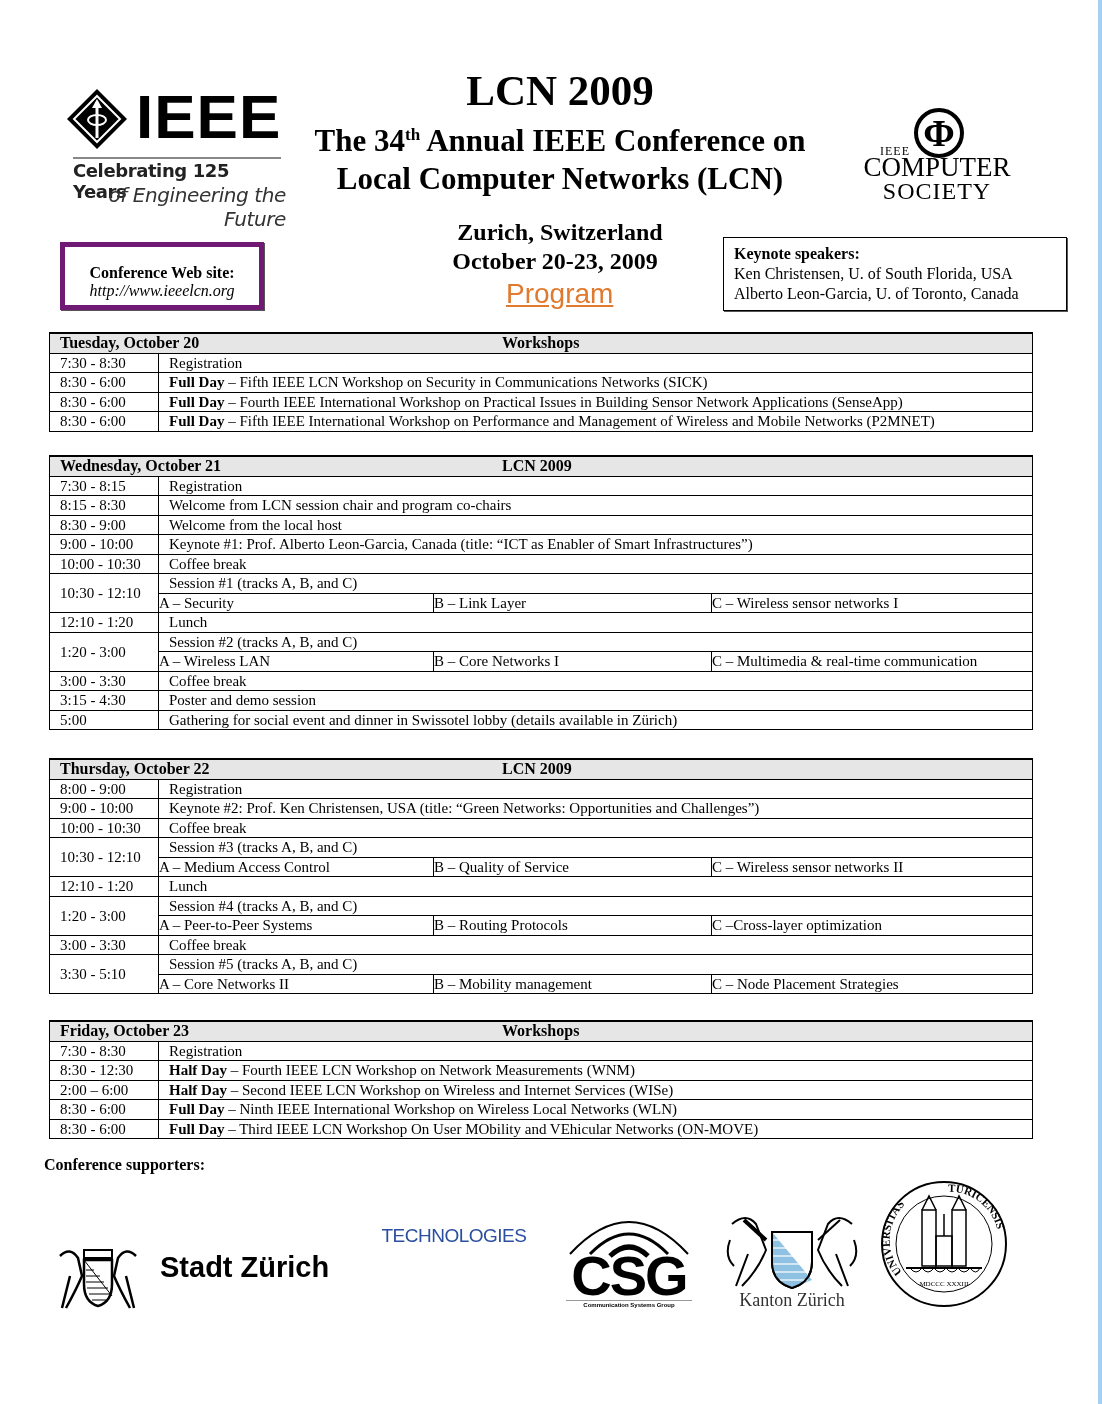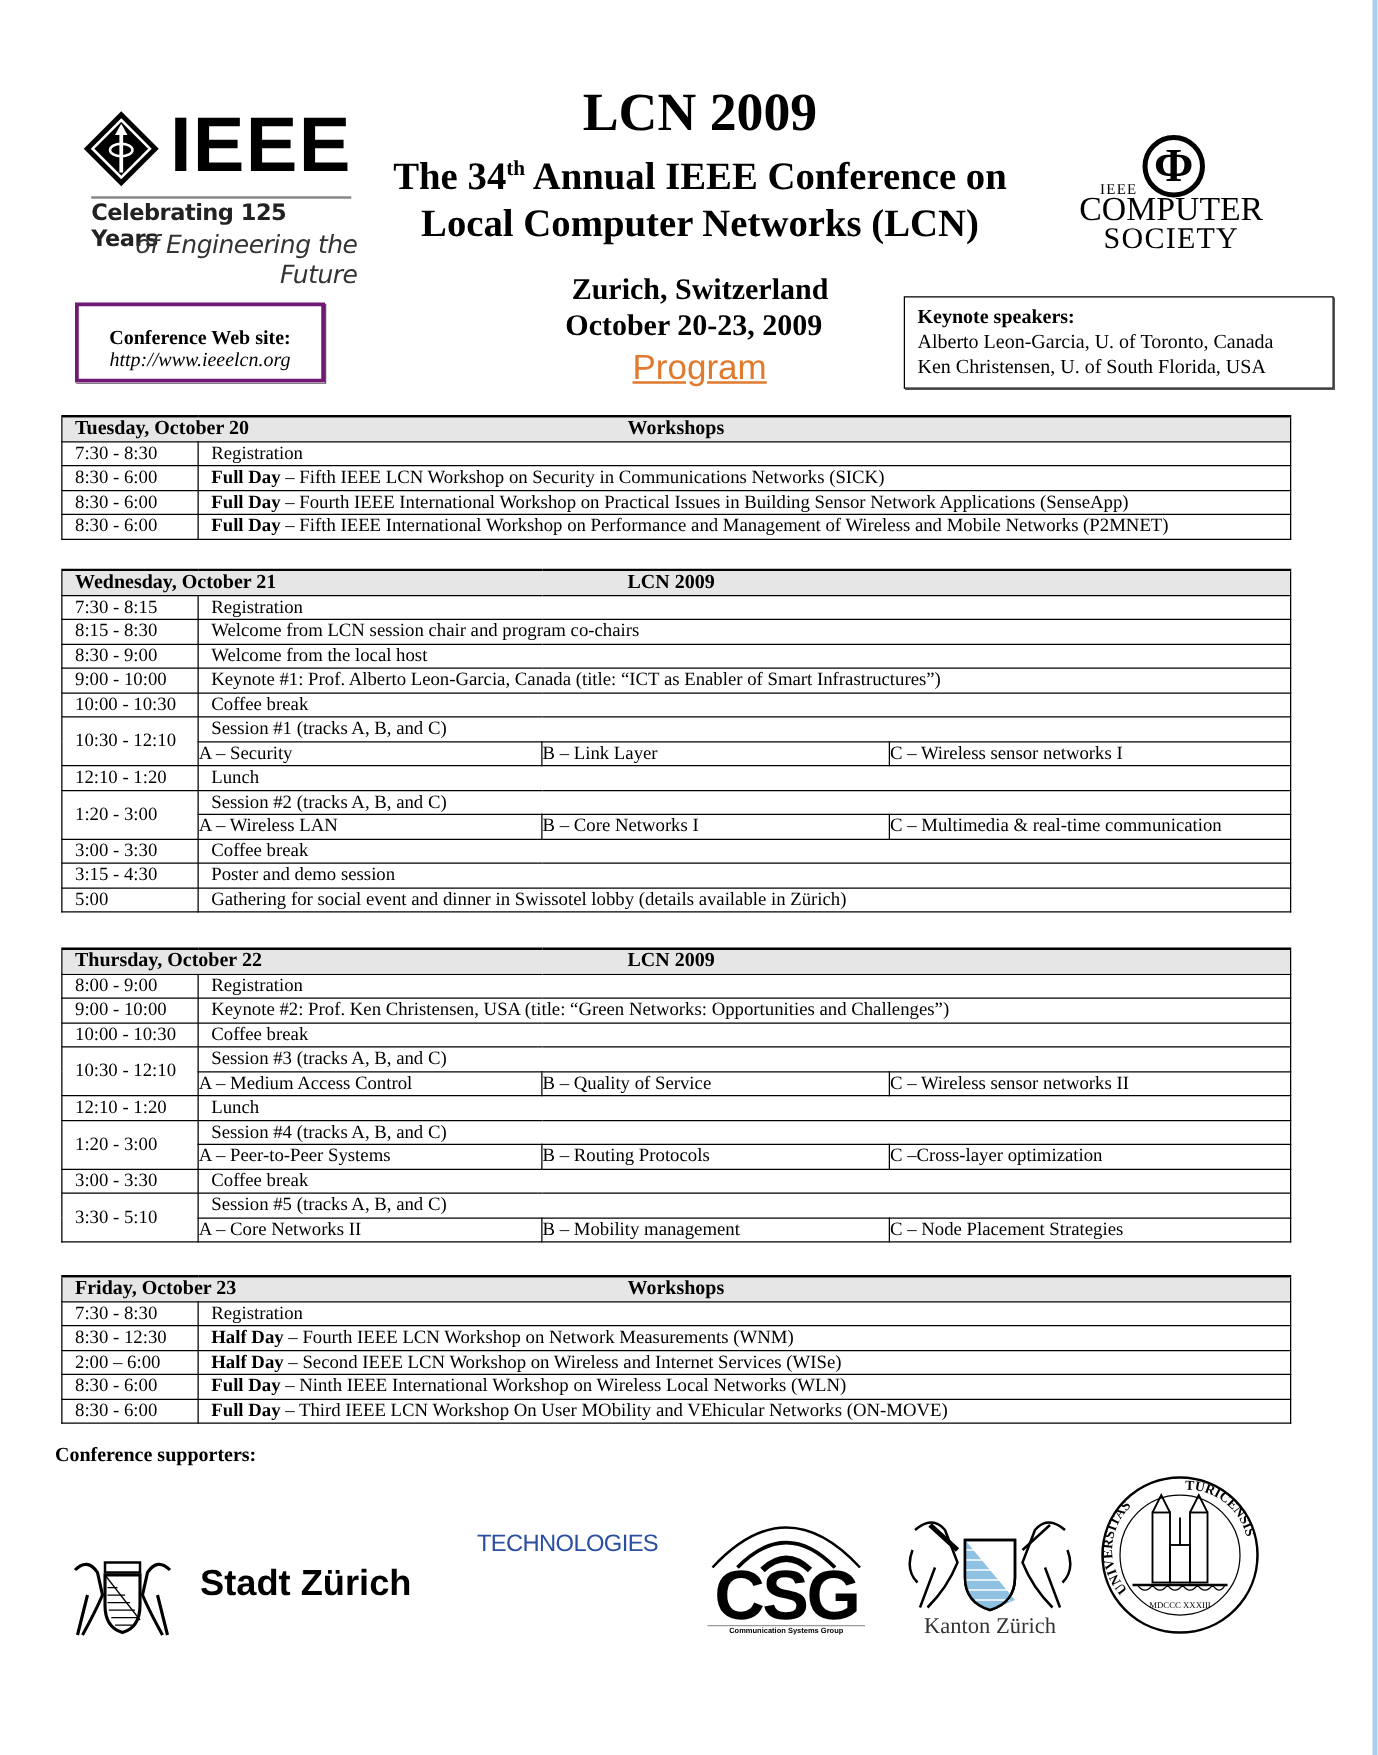--- a/index.html
+++ b/index.html
@@ -27,21 +27,21 @@
   .t-program { position:absolute; left:506px; top:278px; font-family:"Liberation Sans", sans-serif; font-size:28px;
                color:#e07a2e; text-decoration:underline; }
 
   .cs-logo { position:absolute; left:852px; top:108px; width:170px; height:100px; text-align:center; }
   .cs-phi { position:absolute; left:62px; top:0; width:42px; height:42px; border:4px solid #000; border-radius:50%;
             font-size:38px; line-height:42px; text-align:center; font-weight:bold; box-sizing:content-box; }
   .cs-ieee { position:absolute; left:28px; top:36px; font-size:12px; letter-spacing:1px; }
   .cs-comp { position:absolute; left:0; top:44px; width:170px; font-size:27px; letter-spacing:0px; }
   .cs-soc { position:absolute; left:0; top:70px; width:170px; font-size:24px; letter-spacing:1px; }
 
-  .web-box { position:absolute; left:60px; top:242px; width:194px; height:58px; border:3px solid #701a75;
+  .web-box { position:absolute; left:60px; top:242px; width:194px; height:58px; border:5px solid #701a75;
              box-shadow:1px 1px 0 #555; text-align:center;font-family:Liberation Serif, serif; }
   .web-label { font-weight:bold; font-size:16px; margin-top:17px; }
   .web-url { font-style:italic; font-size:16px; }
 
   .key-box { position:absolute; left:687px; top:237px; width:344px; height:74px; border:1px solid #000;
              box-shadow:1px 1px 0 #555; padding:6px 16px 0 10px; box-sizing:border-box; font-size:16px; line-height:20px;margin-left:36px; }
   .key-title { font-weight:bold; }
 
   
   table.day { position:absolute; left:49px; width:984px; border-collapse:collapse; font-size:15px; }
@@ -106,22 +106,22 @@
   <div class="cs-soc">SOCIETY</div>
 </div>
 
 <div class="web-box">
   <div class="web-label">Conference Web site:</div>
   <div class="web-url">http://www.ieeelcn.org</div>
 </div>
 
 <div class="key-box">
   <div class="key-title">Keynote speakers:</div>
+  <div>Ken Christensen, U. of South Florida, USA</div>
   <div>Alberto Leon-Garcia, U. of Toronto, Canada</div>
-  <div>Ken Christensen, U. of South Florida, USA</div>
 </div>
 
 <table class="day" style="top:332px;">
   <tbody>
       <tr class="head">
     <td colspan="4" class="head-cell"><span>Tuesday, October 20</span><span class="head-title">Workshops</span></td>
   </tr>
   <tr>
         <td class="time">7:30 - 8:30</td>
         <td colspan="3"><span>Registration</span></td>

